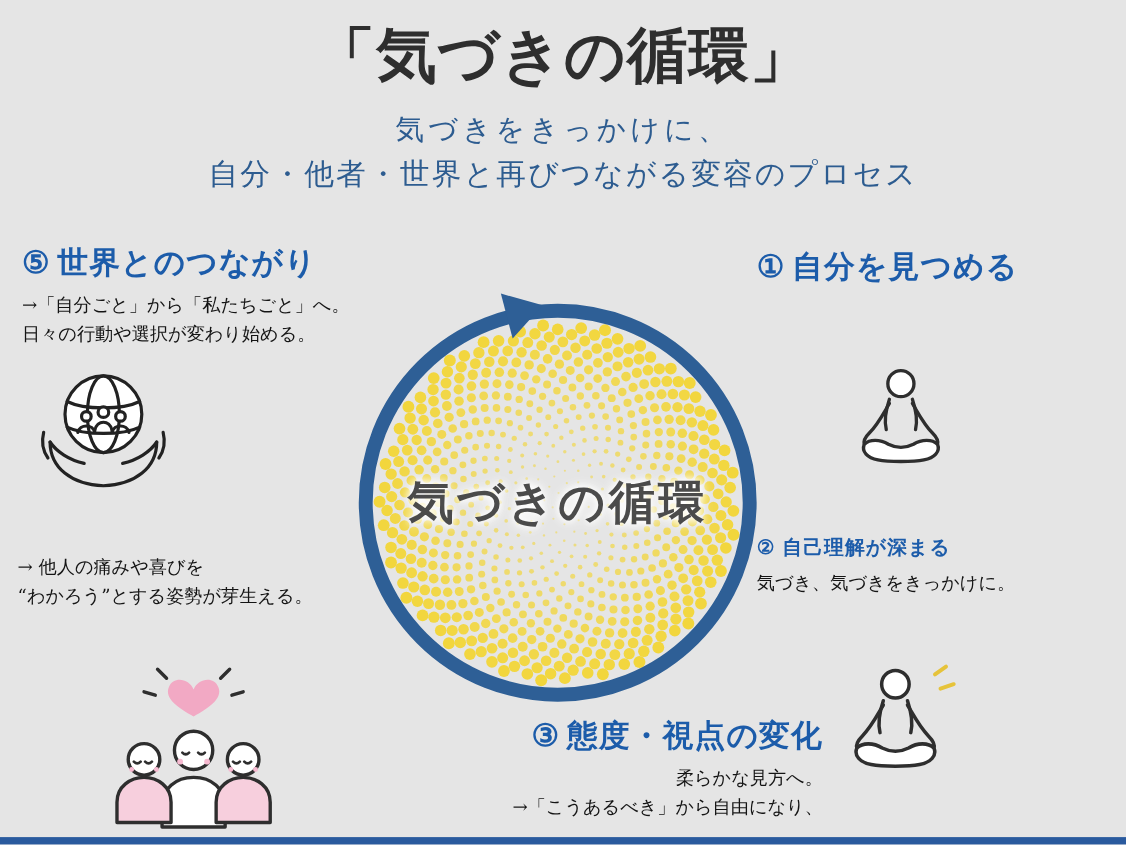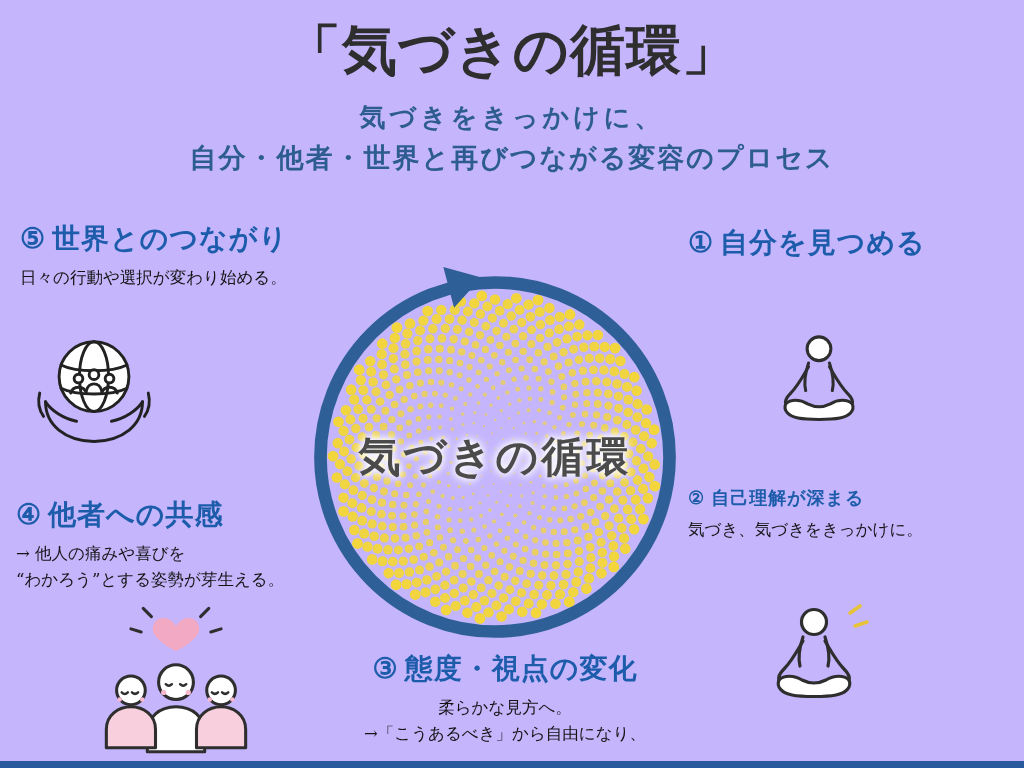--- a/index.html
+++ b/index.html
@@ -1,47 +1,47 @@
 <!DOCTYPE html>
 <html><head>
 <meta charset="utf-8">
 <style>
   *{margin:0;padding:0;box-sizing:border-box}
   html,body{background:#ffffff}
-  .canvas{position:relative;width:1024px;height:768px;background:#c4b5fd;overflow:hidden;
+  .canvas{position:relative;width:1024px;height:768px;background:#e5e5e5;overflow:hidden;
           font-family:"Liberation Sans",sans-serif;color:#222}
   .title{position:absolute;top:14px;left:0;width:100%;text-align:center;
          font-size:55px;font-weight:900;color:#2e2e2e;letter-spacing:1px}
   .subtitle{position:absolute;left:0;width:100%;text-align:center;
             font-family:"DejaVu Serif","Liberation Serif",serif;
-            color:#2d5c90;font-weight:700}
+            color:#2d5c90;font-weight:400}
   .subtitle.l1{top:100px;font-size:26px;letter-spacing:4px}
   .subtitle.l2{top:140px;font-size:27px;letter-spacing:2px}
 
   .step{position:absolute}
   .step-title{font-size:28px;font-weight:700;color:#1c5caa;white-space:nowrap;letter-spacing:1px}
   .step-title .num{margin-right:6px}
   .step-body{margin-top:7px;font-family:"DejaVu Serif","Liberation Serif",serif;
              font-size:16.5px;line-height:1.6;color:#141414}
   .step-body .line{display:block;white-space:nowrap}
   .s1{left:688px;top:224px}
   .s2{left:688px;top:486px}
   .s2 .step-title{font-size:18px}
-  .s3{left:262px;top:650px;width:486px;text-align:center}
+  .s3{left:262px;top:650px;width:486px;text-align:right}
   .s4{left:16px;top:496px}
   .s5{left:20px;top:220px}
 
   .icon{position:absolute}
   .icon svg{width:100%;height:100%;display:block}
   .icon-globe{left:30px;top:332px;width:128px;height:128px}
   .icon-med1{left:762px;top:328px;width:114px;height:108px}
   .icon-med2{left:754px;top:600px;width:120px;height:114px}
   .icon-empathy{left:92px;top:598px;width:168px;height:156px}
 
-  .center-art{position:absolute;left:300px;top:262px;width:390px;height:390px}
+  .center-art{position:absolute;left:312px;top:262px;width:390px;height:390px}
   .center-art svg{width:100%;height:100%;display:block}
   .center-label{position:absolute;left:50%;top:50%;transform:translate(-50%,-50%);
                 font-size:42px;font-weight:800;color:#4b4b4b;letter-spacing:3px;white-space:nowrap;
                 text-shadow:0 0 6px #fff,0 0 10px #fff,0 0 14px rgba(255,255,255,.8)}
   .bottom-bar{position:absolute;left:0;bottom:0;width:100%;height:7px;background:#2a5a9e}
 </style>
 </head>
 <body>
 
 <div class="canvas">
@@ -768,34 +768,32 @@
     <h2 class="step-title">
       <span class="num">③</span><span>態度・視点の変化</span>
     </h2>
     <p class="step-body">
       <span class="line">柔らかな見方へ。</span>
       <span class="line">→「こうあるべき」から自由になり、</span>
     </p>
   </section>
 
   <section class="step s4">
-    <h2 class="step-title">
-      <span class="num">④</span><span>他者への共感</span>
-    </h2>
     <p class="step-body">
       <span class="line">→ 他人の痛みや喜びを</span>
       <span class="line">“わかろう”とする姿勢が芽生える。</span>
     </p>
   </section>
 
   <section class="step s5">
     <h2 class="step-title">
       <span class="num">⑤</span><span>世界とのつながり</span>
     </h2>
     <p class="step-body">
+      <span class="line">→「自分ごと」から「私たちごと」へ。</span>
       <span class="line">日々の行動や選択が変わり始める。</span>
     </p>
   </section>
 
   <div class="icon icon-globe">
     <svg viewBox="0 0 132 132">
       <g fill="none" stroke="#222" stroke-width="3" stroke-linecap="round" stroke-linejoin="round">
         <circle cx="66" cy="46" r="36" fill="#fff"></circle>
         <ellipse cx="66" cy="46" rx="15" ry="36"></ellipse>
         <path d="M32,34 C48,42 84,42 100,34"></path>

